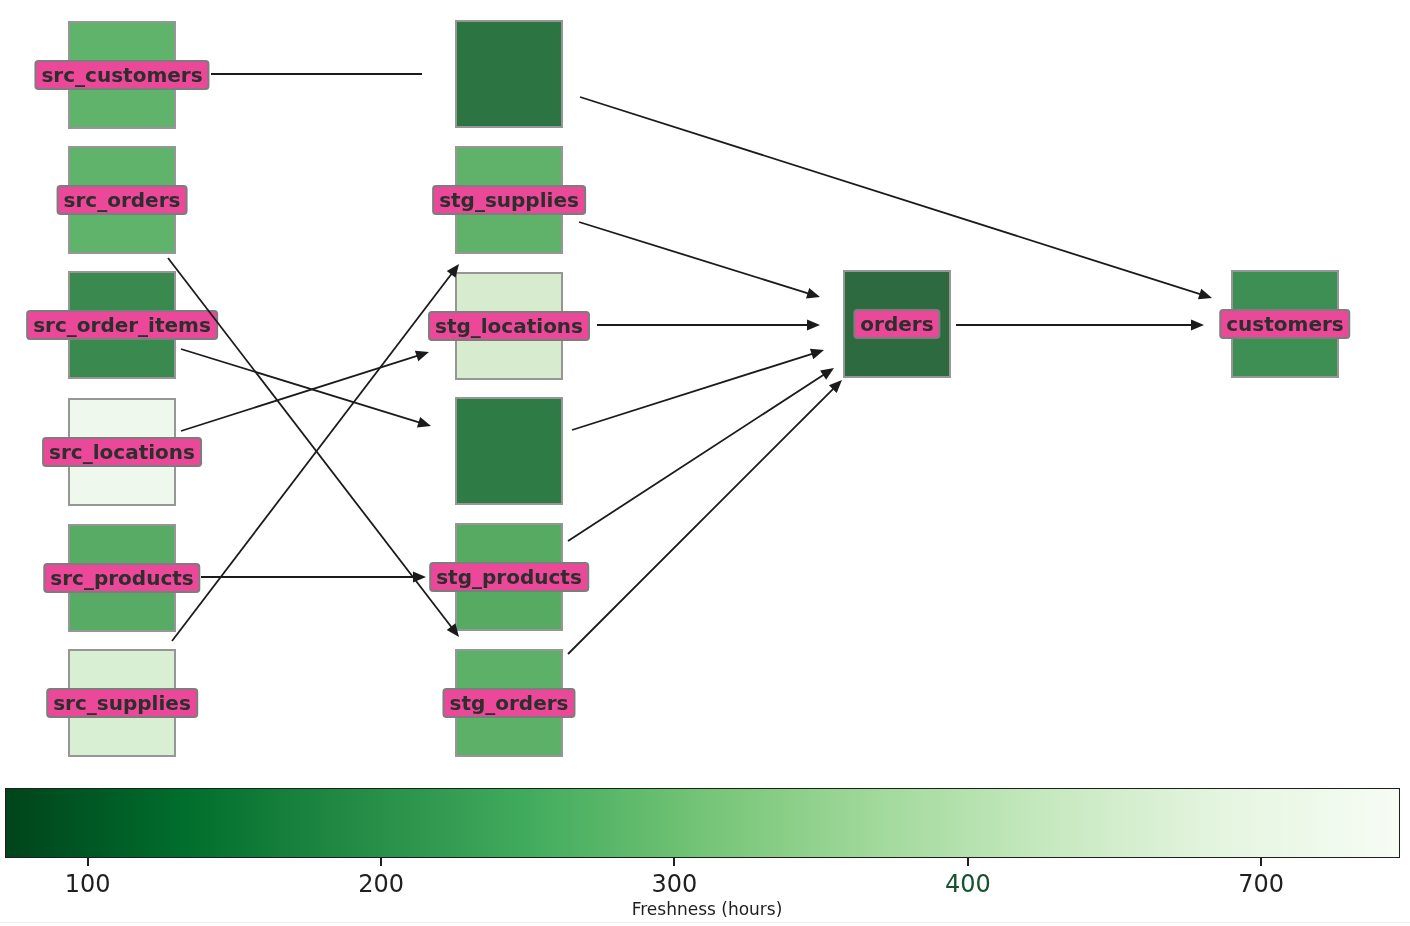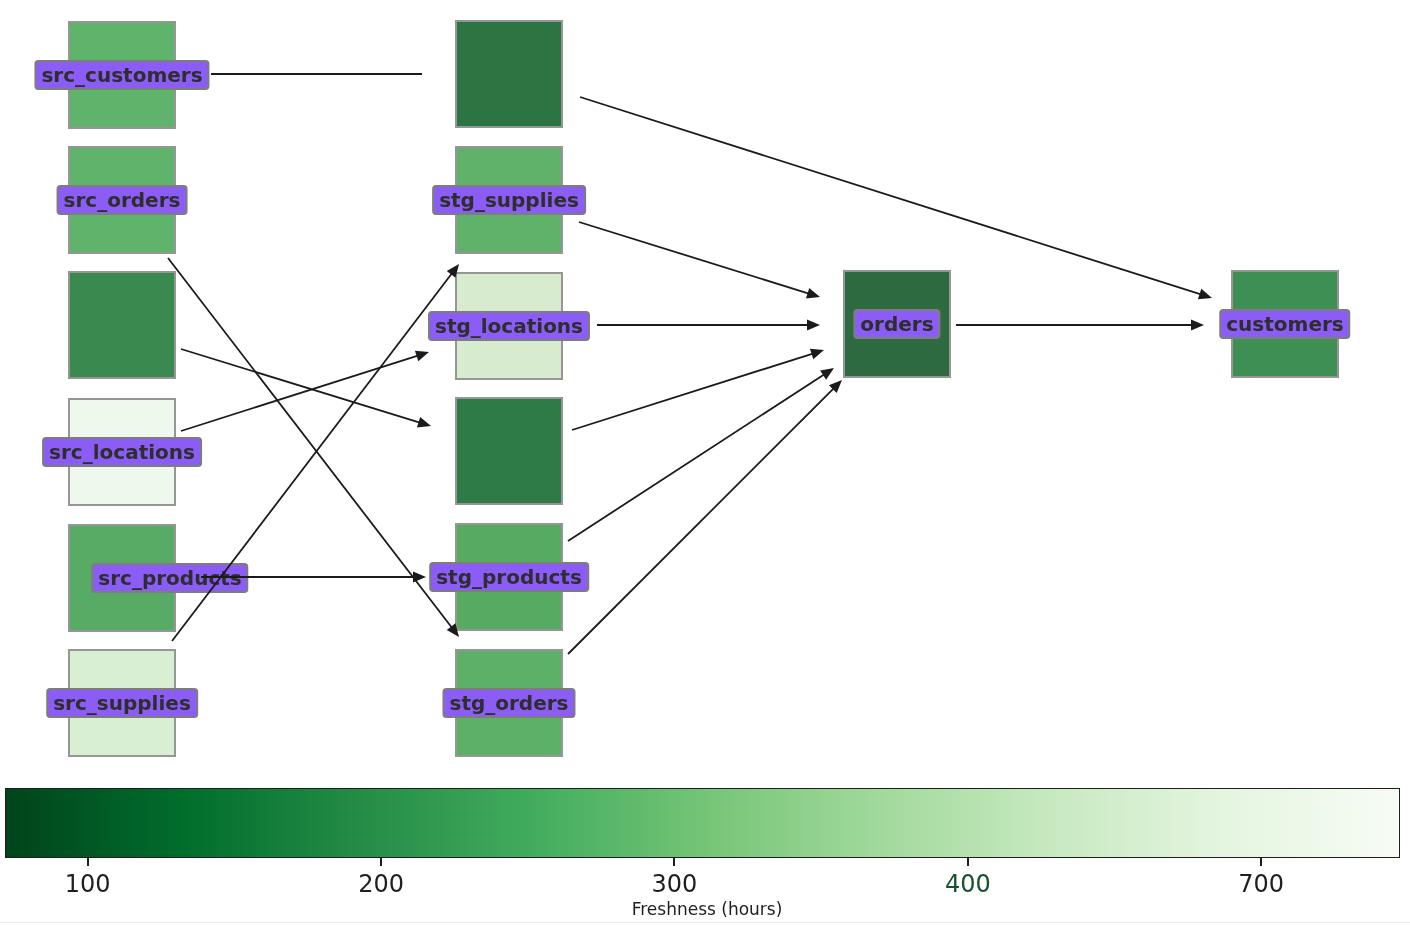--- a/index.html
+++ b/index.html
@@ -31,21 +31,21 @@
   }
   .node {
     position: absolute;
     box-sizing: border-box;
     border: 2px solid #969696;
     z-index: 2;
   }
   .node-label {
     position: absolute;
     transform: translate(-50%, -50%);
-    background: #8b5cf6;
+    background: #ec4899;
     border: 2px solid #7d7d7d;
     border-radius: 4px;
     padding: 0 5px;
     font-size: 20px;
     line-height: 26px;
     font-weight: bold;
     color: #2e2e2e;
     white-space: nowrap;
     z-index: 5;
   }
@@ -101,22 +101,23 @@
       <div class="node" style="left: 455px; top: 20px; width: 108px; height: 108px; background: rgb(45, 116, 67);"></div>
       <div class="node" style="left: 455px; top: 146px; width: 108px; height: 108px; background: rgb(96, 178, 107);"></div>
       <div class="node" style="left: 455px; top: 272px; width: 108px; height: 108px; background: rgb(215, 236, 206);"></div>
       <div class="node" style="left: 455px; top: 397px; width: 108px; height: 108px; background: rgb(46, 123, 69);"></div>
       <div class="node" style="left: 455px; top: 523px; width: 108px; height: 108px; background: rgb(86, 170, 98);"></div>
       <div class="node" style="left: 455px; top: 649px; width: 108px; height: 108px; background: rgb(92, 176, 104);"></div>
       <div class="node" style="left: 843px; top: 270px; width: 108px; height: 108px; background: rgb(46, 106, 64);"></div>
       <div class="node" style="left: 1231px; top: 270px; width: 108px; height: 108px; background: rgb(62, 143, 84);"></div>
       <div class="node-label" style="left: 122px; top: 75px;">src_customers</div>
       <div class="node-label" style="left: 122px; top: 200px;">src_orders</div>
+      <div class="node-label" style="left: 122px; top: 325px;">src_order_items</div>
       <div class="node-label" style="left: 122px; top: 452px;">src_locations</div>
-      <div class="node-label" style="left: 122px; top: 578px; margin-left: 48px;">src_products</div>
+      <div class="node-label" style="left: 122px; top: 578px;">src_products</div>
       <div class="node-label" style="left: 122px; top: 703px;">src_supplies</div>
       <div class="node-label" style="left: 509px; top: 200px;">stg_supplies</div>
       <div class="node-label" style="left: 509px; top: 326px;">stg_locations</div>
       <div class="node-label" style="left: 509px; top: 577px;">stg_products</div>
       <div class="node-label" style="left: 509px; top: 703px;">stg_orders</div>
       <div class="node-label" style="left: 897px; top: 324px;">orders</div>
       <div class="node-label" style="left: 1285px; top: 324px;">customers</div>
     </div>
   <svg class="edge-layer" xmlns="http://www.w3.org/2000/svg" viewBox="0 0 1410 926">
       <line x1="211" y1="74" x2="422" y2="74" stroke="#1b1b1b" stroke-width="1.8"></line>

